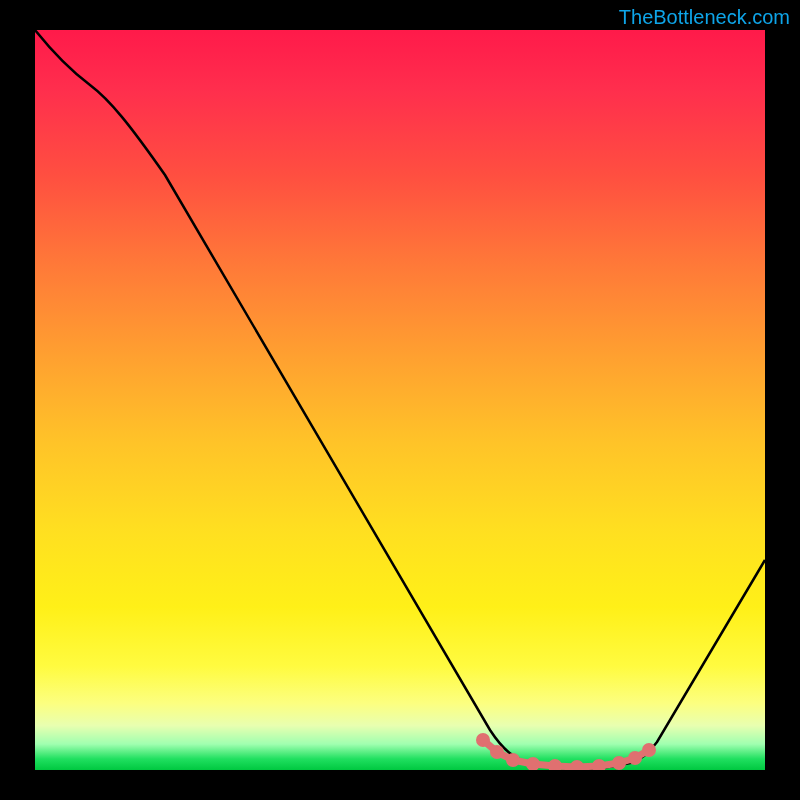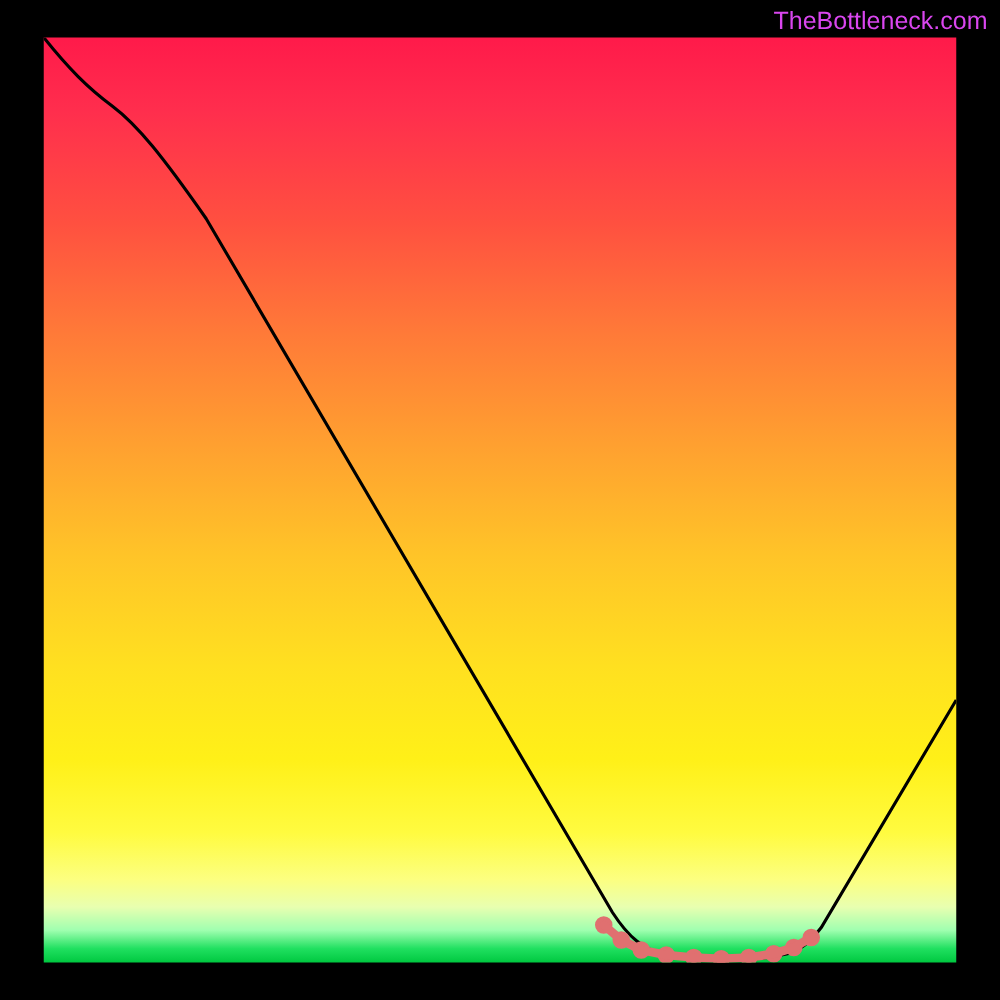--- a/index.html
+++ b/index.html
@@ -8,21 +8,21 @@
     height: 800px;
     background: #000;
     position: relative;
     overflow: hidden;
     font-family: Arial, sans-serif;
   }
   .watermark {
     position: absolute;
     top: 6px;
     right: 10px;
-    color: #d946ef;
+    color: #0ea5e9;
     font-size: 20px;
     font-weight: 500;
     z-index: 10;
   }
   .plot-area {
     position: absolute;
     left: 35px;
     top: 30px;
     width: 730px;
     height: 740px;

